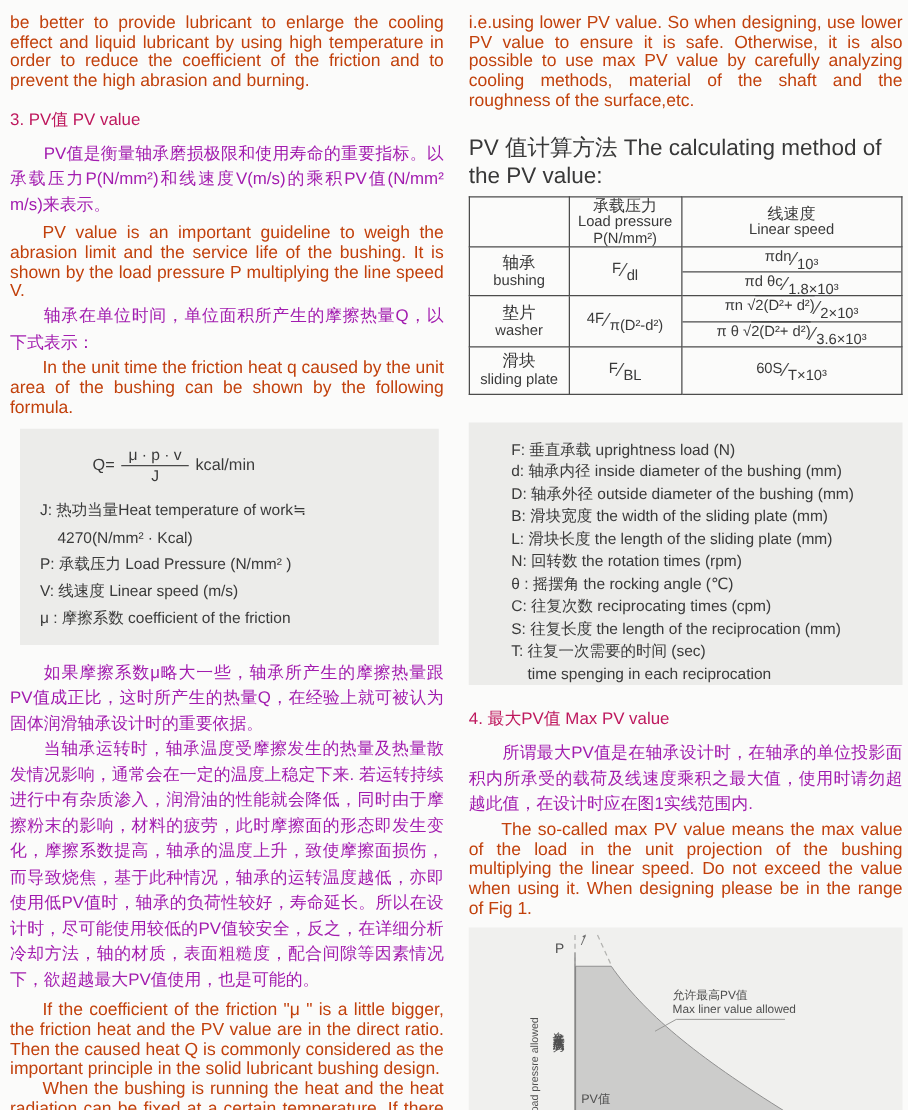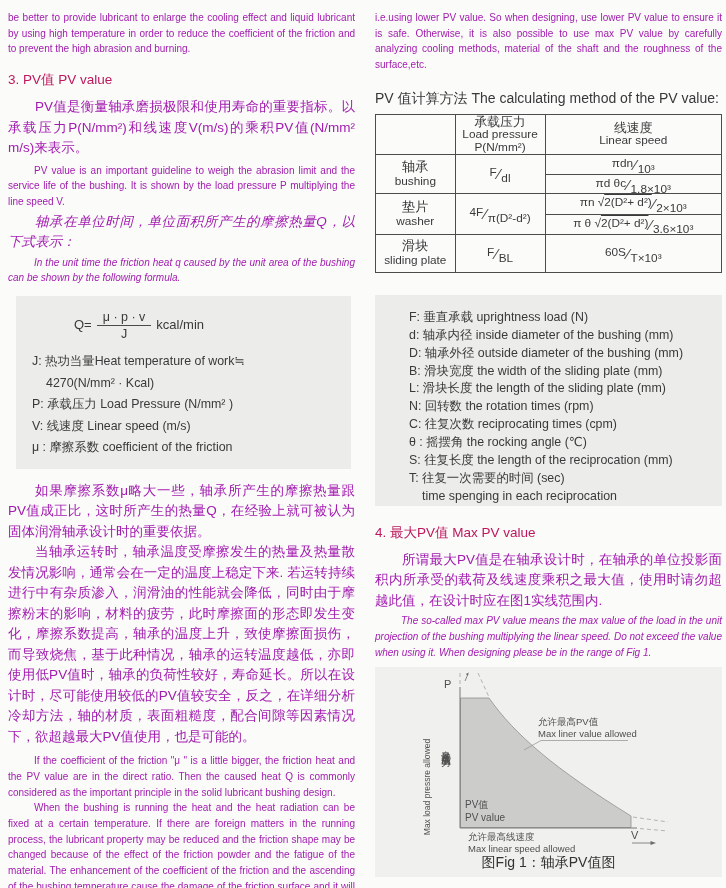--- a/index.html
+++ b/index.html
@@ -1,40 +1,40 @@
 <!DOCTYPE html>
 <html><head>
 <meta charset="utf-8">
 <style>
   * { margin:0; padding:0; box-sizing:border-box; }
   html,body { width:726px; height:888px; background:#fbfbfa; overflow:hidden;
     font-family:"Liberation Sans","DejaVu Sans",sans-serif; color:#3d3d3d; }
   .page { display:flex; gap:20px; padding:10px 4px 0 8px; }
   .col { width:347px; flex:0 0 347px; }
 
-  .en { font-size:10px; line-height:15.7px; text-align:justify; color:#a21caf; }
+  .en { font-size:14px; line-height:15.7px; text-align:justify; color:#c2410c; }
   .zh { font-size:13.5px; line-height:20.5px; text-align:justify; color:#a21caf; }
   .ind-en { text-indent:26px; }
   .ind-zh { text-indent:27px; }
   .heading { font-size:13.5px; color:#be185d; margin:14px 0 8px 0; }
 
   
   .graybox { background:#ececea; border:0; }
 
   
   .formula-box { margin:10px 4px 12px 8px; padding:12px 12px 10px 16px; }
   .q-line { margin:2px 0 10px 42px; font-size:13px; color:#3a3a3a; white-space:nowrap; }
   .hfrac { display:inline-block; vertical-align:middle; text-align:center; margin:0 5px; }
   .hfrac .hn { display:block; padding:0 6px 1px 6px; border-bottom:1.2px solid #4a4a4a; font-size:12.5px; }
   .hfrac .hd { display:block; padding-top:1px; font-size:12.5px; }
   .fdefs div { font-size:12.4px; line-height:21.5px; color:#3a3a3a; }
   .fdefs .cont { padding-left:14px; }
 
   
-  .tbl-caption { font-size:14px; margin:17px 0 6px 0; color:#383838; }
+  .tbl-caption { font-size:18px; margin:17px 0 6px 0; color:#383838; }
   table.pv { width:100%; border-collapse:collapse; table-layout:fixed; }
   table.pv td { border:1px solid #4c4c4c; text-align:center; vertical-align:middle;
     font-size:12.3px; color:#3a3a3a; }
   col.c1 { width:23%; } col.c2 { width:26%; } col.c3 { width:51%; }
   .hcell { height:40px; line-height:13px; }
   .hcell .zh-s { font-size:12.8px; }
   .hcell .en-s { font-size:11.8px; }
   .rowlab { line-height:15px; }
   .rowlab .zh-s { font-size:13.2px; }
   .rowlab .en-s { font-size:11.8px; }
@@ -62,21 +62,21 @@
   .fig-v { left:256px; top:162px; font-size:11px; }
   .fig-yzh { left:64px; top:76px; font-size:9.5px; writing-mode:vertical-rl;
     text-orientation:upright; letter-spacing:1px; height:95px; }
   .fig-yen { left:-23px; top:115px; width:150px; text-align:center;
     transform:rotate(-90deg); font-size:8.5px; }
   .fig-area { left:90px; top:131px; font-size:10px; line-height:13px; }
   .fig-ann { left:163px; top:49px; font-size:9.5px; line-height:11.5px; }
   .fig-x { left:93px; top:164px; width:120px; text-align:left; font-size:9.5px; line-height:12px; }
   .fig-cap { left:0; right:0; bottom:5px; text-align:center; font-size:14px; color:#333; }
 
-  .mt2{margin-top:2px;font-style:italic;} .mt4{margin-top:4px;} .mt6{margin-top:6px;} .mt18{margin-top:18px;}
+  .mt2{margin-top:2px;} .mt4{margin-top:4px;} .mt6{margin-top:6px;} .mt18{margin-top:18px;}
 </style>
 </head>
 <body>
 
 <div class="page">
 
   <div class="col">
     <p class="en">be better to provide lubricant to enlarge the cooling effect and liquid lubricant by using high temperature in order to reduce the coefficient of the friction and to prevent the high abrasion and burning.</p>
     <div class="heading">3. PV值 PV value</div>
     <p class="zh ind-zh">PV值是衡量轴承磨损极限和使用寿命的重要指标。以承载压力P(N/mm²)和线速度V(m/s)的乘积PV值(N/mm² m/s)来表示。</p>
@@ -180,22 +180,22 @@
     </tbody>
       </table>
 
     <div class="graybox defs-box">
       <div>F: 垂直承载 uprightness load (N)</div>
       <div>d: 轴承内径 inside diameter of the bushing (mm)</div>
       <div>D: 轴承外径 outside diameter of the bushing (mm)</div>
       <div>B: 滑块宽度 the width of the sliding plate (mm)</div>
       <div>L: 滑块长度 the length of the sliding plate (mm)</div>
       <div>N: 回转数 the rotation times (rpm)</div>
+      <div>θ : 摇摆角 the rocking angle (℃)</div>
       <div>C: 往复次数 reciprocating times (cpm)</div>
-      <div>θ : 摇摆角 the rocking angle (℃)</div>
       <div>S: 往复长度 the length of the reciprocation (mm)</div>
       <div>T: 往复一次需要的时间 (sec)</div>
       <div class="cont">time spenging in each reciprocation</div>
     </div>
 
     <div class="heading mt18">4. 最大PV值 Max PV value</div>
     <p class="zh ind-zh">所谓最大PV值是在轴承设计时，在轴承的单位投影面积内所承受的载荷及线速度乘积之最大值，使用时请勿超越此值，在设计时应在图1实线范围内.</p>
     <p class="en ind-en mt2">The so-called max PV value means the max value of the load in the unit projection of the bushing multiplying the linear speed. Do not exceed the value when using it. When designing please be in the range of Fig 1.</p>
 
     <div class="figure">

